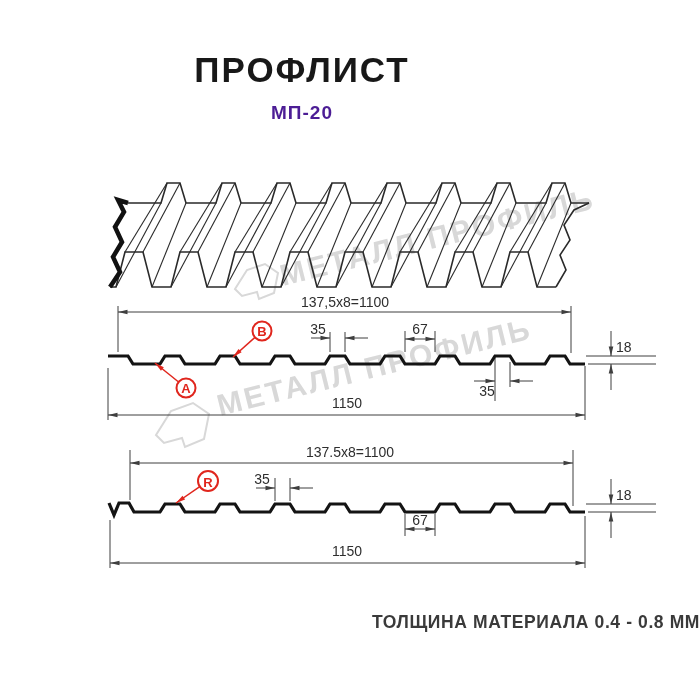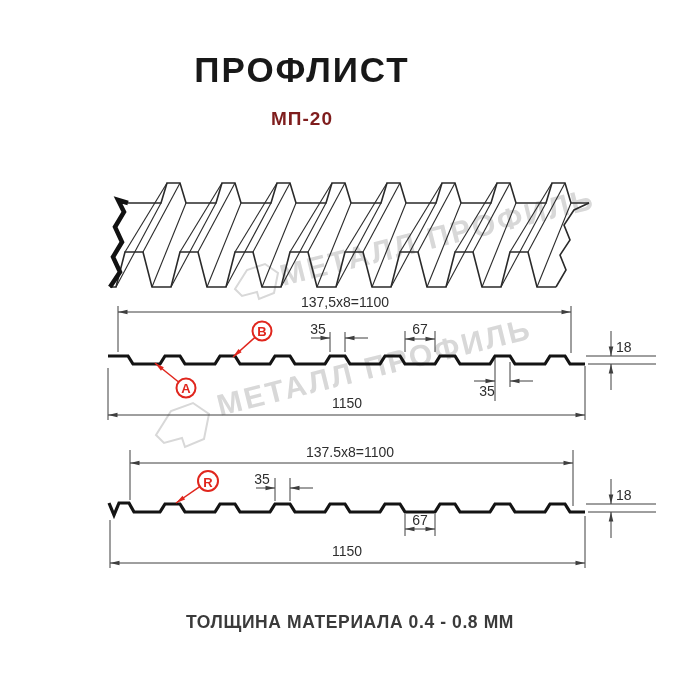--- a/index.html
+++ b/index.html
@@ -2,22 +2,22 @@
 <html><head>
 <meta charset="utf-8">
 <style>
   html,body{margin:0;padding:0;}
   body{
     width:700px;height:700px;background:#ffffff;overflow:hidden;position:relative;
     font-family:"Liberation Sans", sans-serif;
   }
   .header{position:absolute;top:52px;left:0;width:604px;text-align:center;}
   .title{font-size:35px;font-weight:700;letter-spacing:2px;color:#181818;line-height:1;}
-  .subtitle{margin-top:21px;font-size:19px;font-weight:600;letter-spacing:1px;color:#7f1d1d;}
-  .footer{position:absolute;top:612px;left:0;width:700px;text-align:center;
+  .subtitle{margin-top:15px;font-size:19px;font-weight:600;letter-spacing:1px;color:#4c1d95;}
+  .footer{position:absolute;top:612px;left:0;width:700px;text-align:right;
           font-size:17.5px;font-weight:600;letter-spacing:0.6px;color:#3a3a3a;}
   svg{position:absolute;top:0;left:0;}
   text{font-family:"Liberation Sans", sans-serif;}
   .dimtxt{font-size:14px;fill:#2e2e2e;}
   .redtxt{font-size:13px;font-weight:700;}
   .wmtxt{font-size:30px;font-weight:700;letter-spacing:2.5px;}
 </style>
 </head>
 <body>
 

